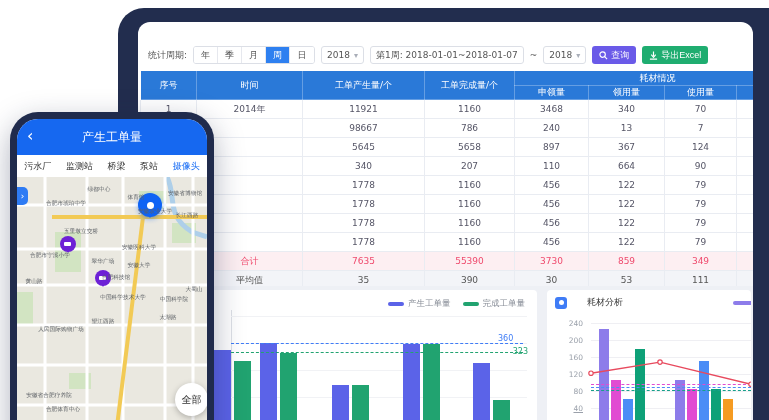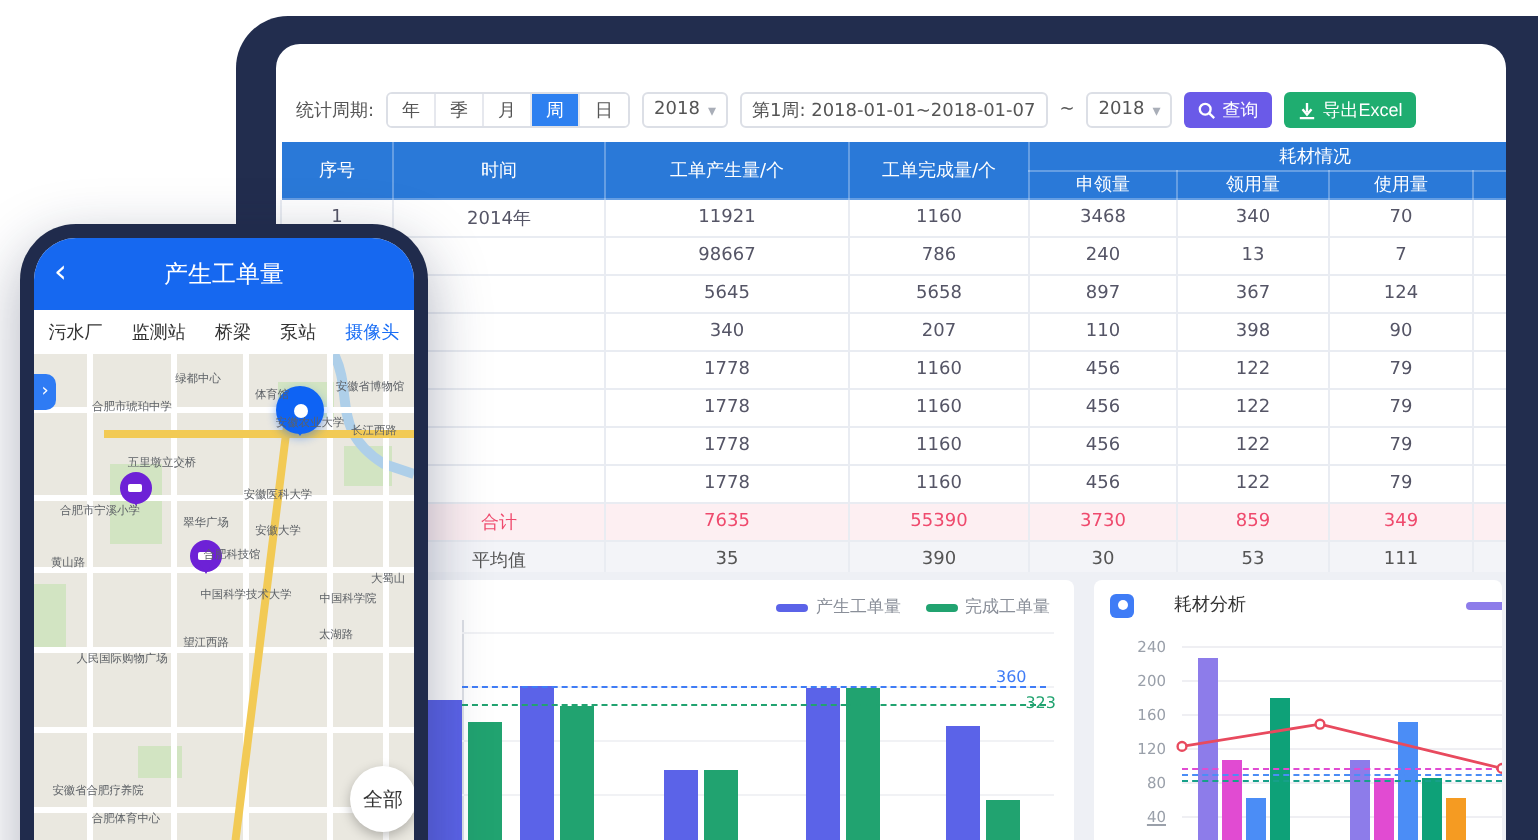--- a/index.html
+++ b/index.html
@@ -202,21 +202,21 @@
             <td>367</td>
             <td>124</td>
             <td>129</td>
           </tr>
           <tr>
             <td>4</td>
             <td></td>
             <td>340</td>
             <td>207</td>
             <td>110</td>
-            <td>398</td>
+            <td>664</td>
             <td>90</td>
             <td>19</td>
           </tr>
           <tr>
             <td>5</td>
             <td></td>
             <td>1778</td>
             <td>1160</td>
             <td>456</td>
             <td>122</td>

